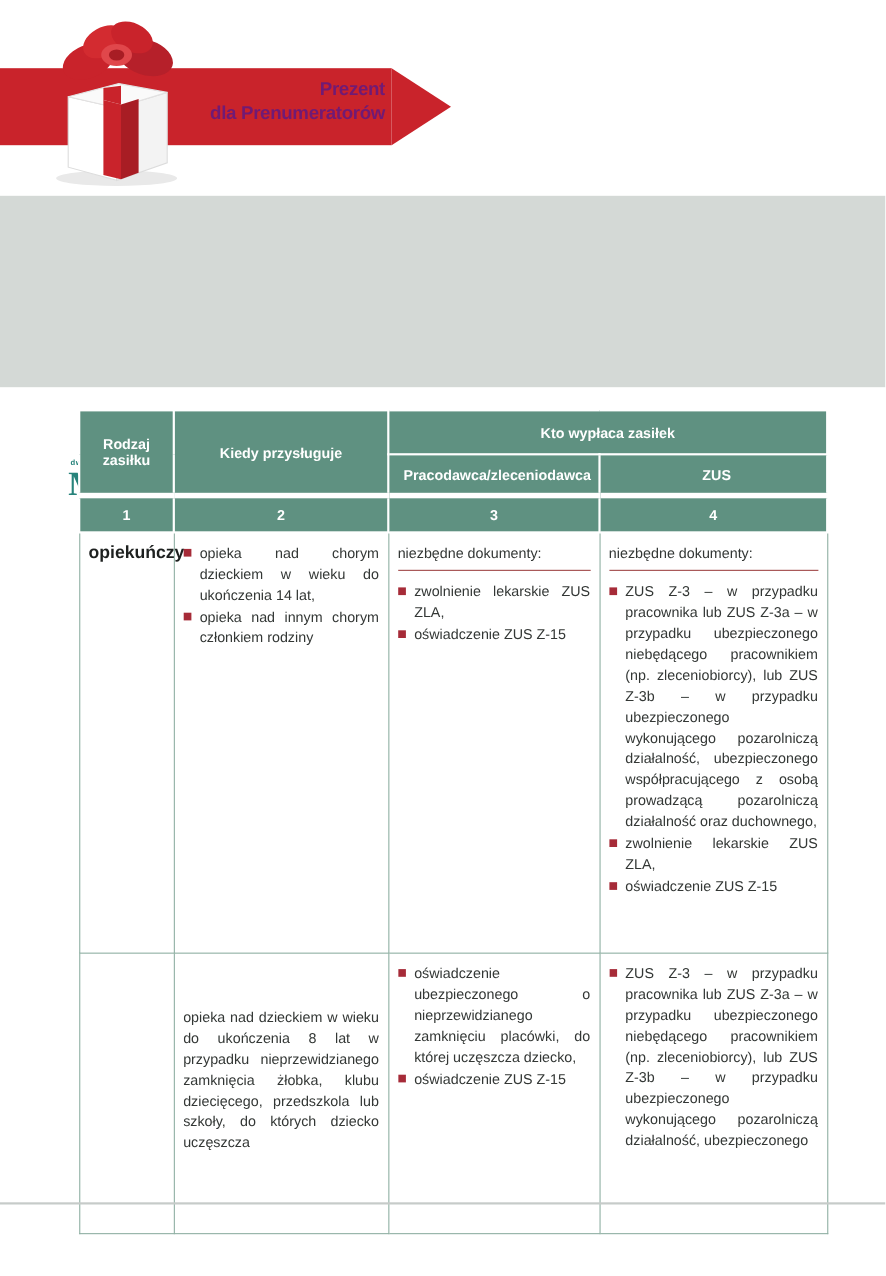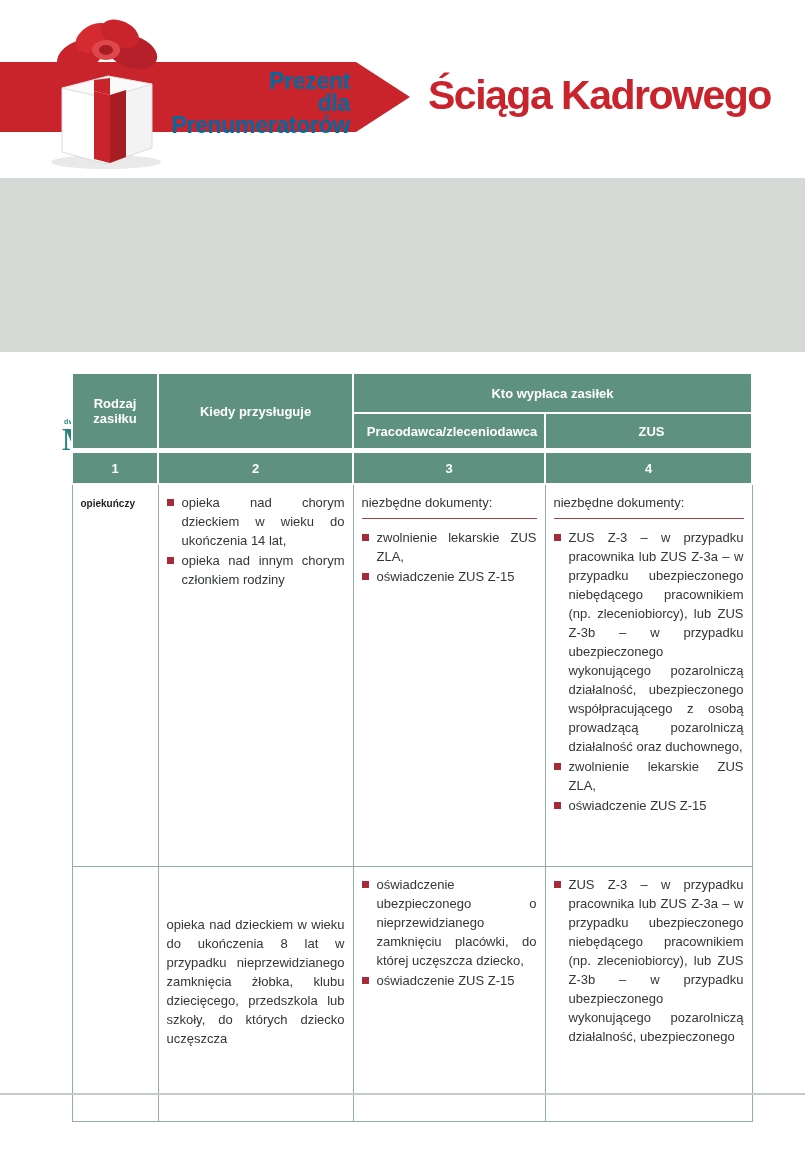--- a/index.html
+++ b/index.html
@@ -4,22 +4,22 @@
 <style>
   html,body{margin:0;padding:0;}
   body{font-family:"Liberation Sans", sans-serif; background:#fff;}
   .page{position:relative;width:805px;height:1160px;background:#ffffff;overflow:hidden;}
 
   
   .top-header{position:absolute;left:0;top:0;width:805px;height:178px;background:#fff;}
   .red-band{position:absolute;left:0;top:62px;width:356px;height:70px;background:#c9232b;}
   .red-arrow-tip{position:absolute;left:356px;top:62px;width:0;height:0;
      border-top:35px solid transparent;border-bottom:35px solid transparent;border-left:54px solid #c9232b;}
-  .banner-text{position:absolute;left:150px;top:70px;width:200px;text-align:right;color:#0369a1;
-     font-weight:bold;font-size:23px;line-height:22px;letter-spacing:-0.3px;}
+  .banner-text{position:absolute;left:150px;top:70px;width:200px;text-align:right;color:#701a75;
+     font-weight:bold;font-size:17px;line-height:22px;letter-spacing:-0.3px;}
   .brand-title{position:absolute;left:428px;top:72px;width:370px;color:#c9232b;font-weight:bold;
      font-size:41px;letter-spacing:-1.5px;}
   .giftbox{position:absolute;left:28px;top:4px;}
 
   
   .gray-band{position:absolute;left:0;top:178px;width:805px;height:174px;background:#d4d9d6;}
   .monitor-logo{position:absolute;left:62px;top:240px;width:245px;}
   .logo-tiny{font-size:7px;color:#27837b;font-weight:bold;letter-spacing:0.5px;display:block;margin-left:2px;}
   .logo-row{display:flex;align-items:flex-start;}
   .logo-name{font-family:"Liberation Serif", serif;font-weight:bold;font-size:31px;line-height:30px;
@@ -38,21 +38,21 @@
   .benefit-table th{background:#5f9181;color:#fff;font-size:13px;font-weight:bold;
      border:2px solid #ffffff;text-align:center;vertical-align:middle;padding:2px 4px;}
   .benefit-table tr.hdr-main th{height:34px;}
   .benefit-table tr.hdr-sub th{height:30px;padding-left:10px;}
   .benefit-table tr.hdr-num th{height:26px;border-top:5px solid #ffffff;font-size:13px;}
   .benefit-table td{background:#fff;border:1px solid #8fb0a3;vertical-align:top;
      font-size:13px;color:#333735;line-height:19px;padding:8px 8px;}
   .benefit-table{border:1px solid #8fb0a3;}
   .cell-clip{overflow:hidden;}
   .row-1{height:382px;} .row-2{height:216px;}
-  .kind-label{font-weight:bold;color:#1d201f;font-size:10px;}
+  .kind-label{font-weight:bold;color:#1d201f;font-size:16px;}
   .bullet{position:relative;padding-left:15px;text-align:justify;margin-bottom:1px;}
   .bullet .sq{position:absolute;left:0;top:6px;width:7px;height:7px;background:#a62b38;}
   .docs-head{padding-bottom:6px;}
   .docs-rule{border:0;border-top:1px solid #a04848;margin:0 0 9px 0;}
   .plain-just{text-align:justify;}
 
   
   .footer-rule{position:absolute;left:0;top:1093px;width:805px;border:0;border-top:2px solid #c6cbc9;margin:0;}
   .footer-text{position:absolute;right:45px;top:1106px;font-size:13px;color:#75807c;}
 </style>
@@ -83,21 +83,20 @@
         <g>
           <ellipse cx="52" cy="52" rx="24" ry="15" fill="#c9232b" transform="rotate(-22 52 52)"></ellipse>
           <ellipse cx="104" cy="48" rx="26" ry="16" fill="#b6202a" transform="rotate(18 104 48)"></ellipse>
           <ellipse cx="66" cy="34" rx="20" ry="13" fill="#d32b30" transform="rotate(-30 66 34)"></ellipse>
           <ellipse cx="92" cy="30" rx="20" ry="13" fill="#c9232b" transform="rotate(25 92 30)"></ellipse>
           <ellipse cx="78" cy="46" rx="14" ry="10" fill="#e0474b"></ellipse>
           <ellipse cx="78" cy="46" rx="7" ry="5" fill="#a81d24"></ellipse>
         </g>
       </svg>
     </div>
-    <div class="brand-title">Ściąga Kadrowego</div>
   </div>
 
   <div class="gray-band">
     <div class="monitor-logo">
       <span class="logo-tiny">dwutygodnik</span>
       <div class="logo-row">
         <span class="logo-name">MONITOR</span>
         <span class="logo-suffix">
           <span class="logo-suffix-1">prawa pracy</span>
           <span class="logo-suffix-2">i ubezpieczeń</span>

